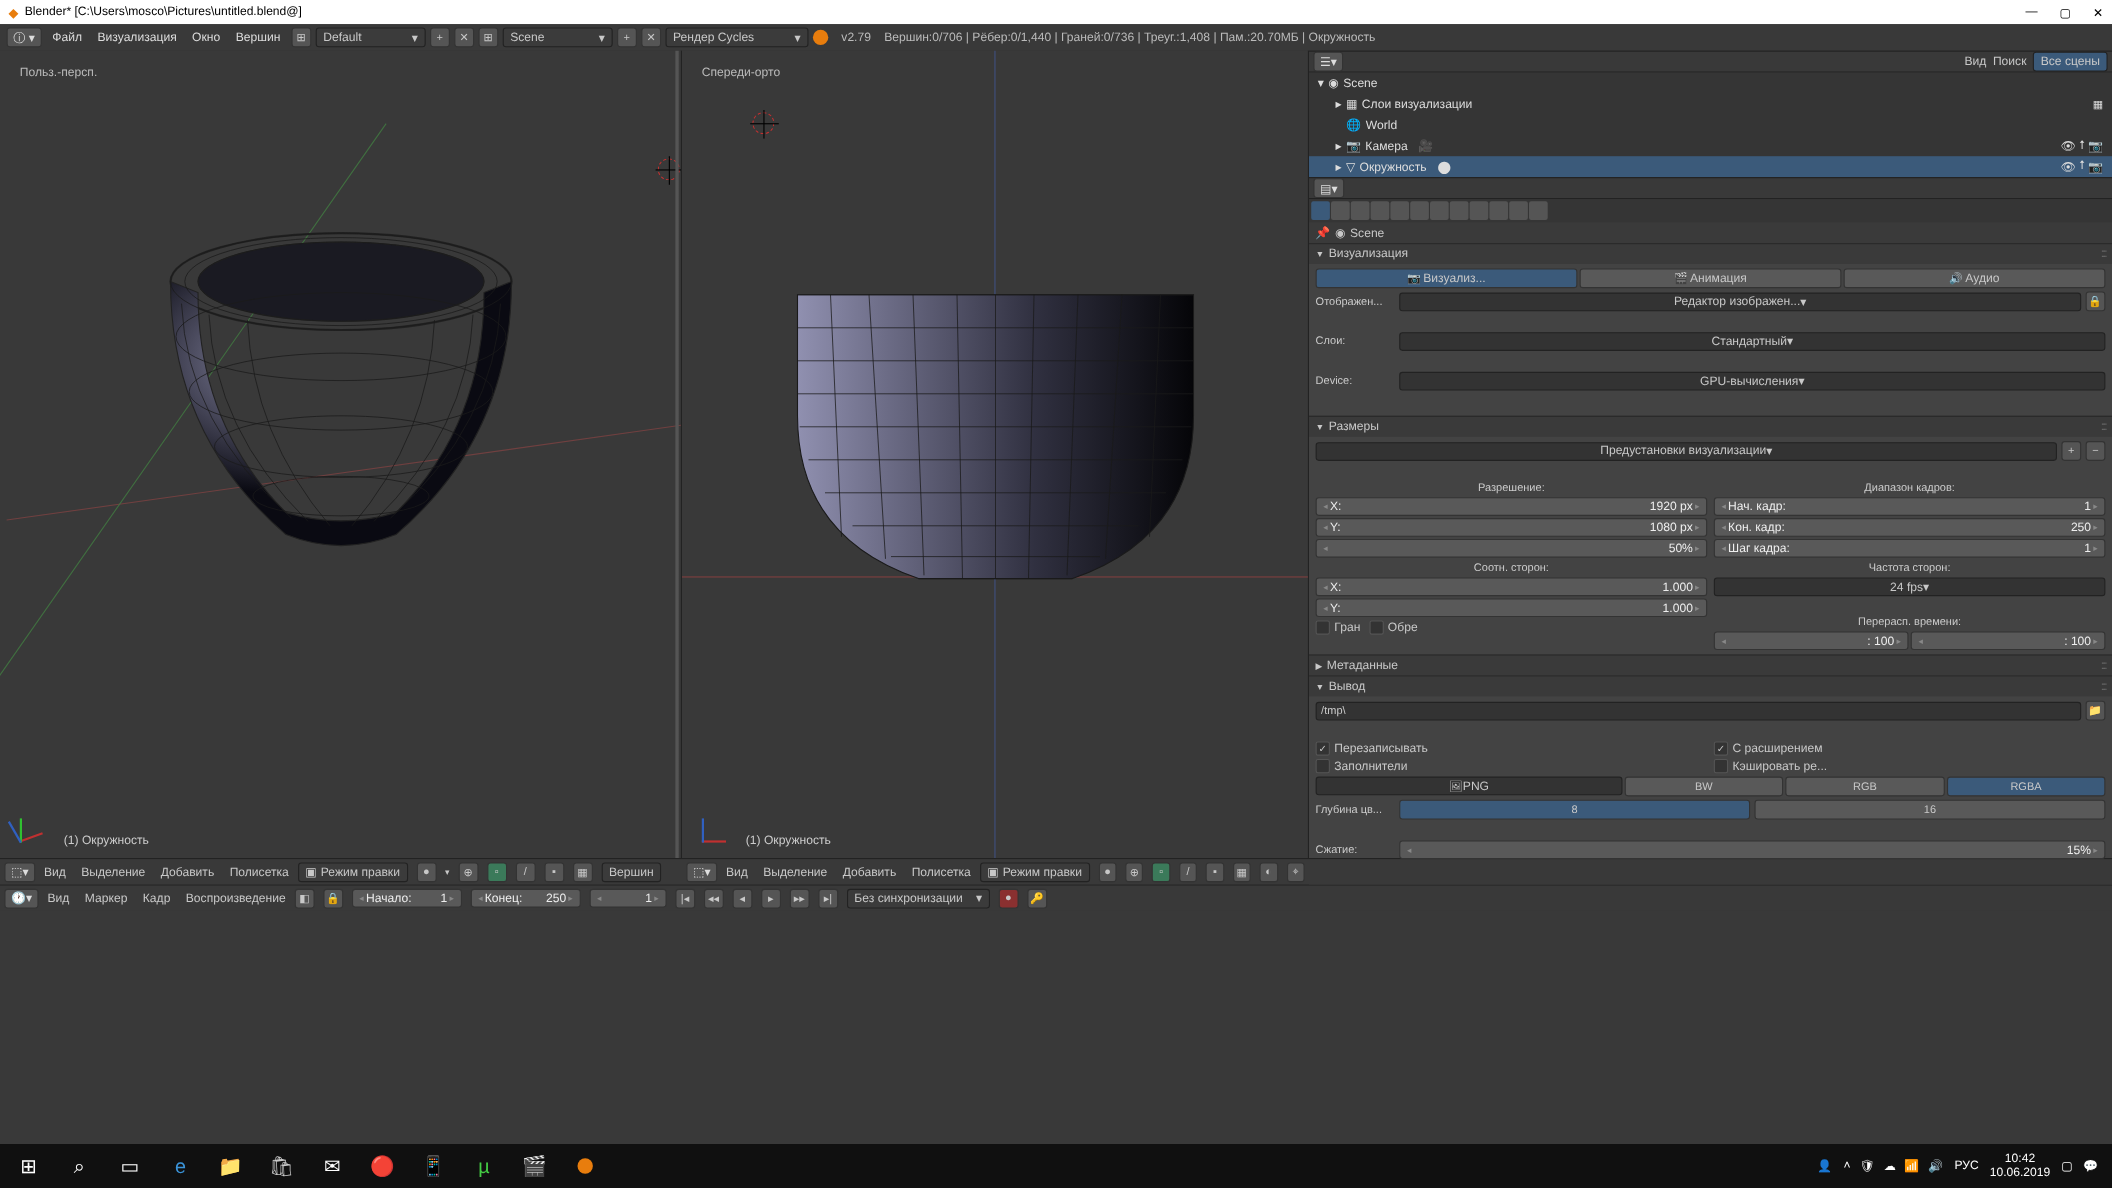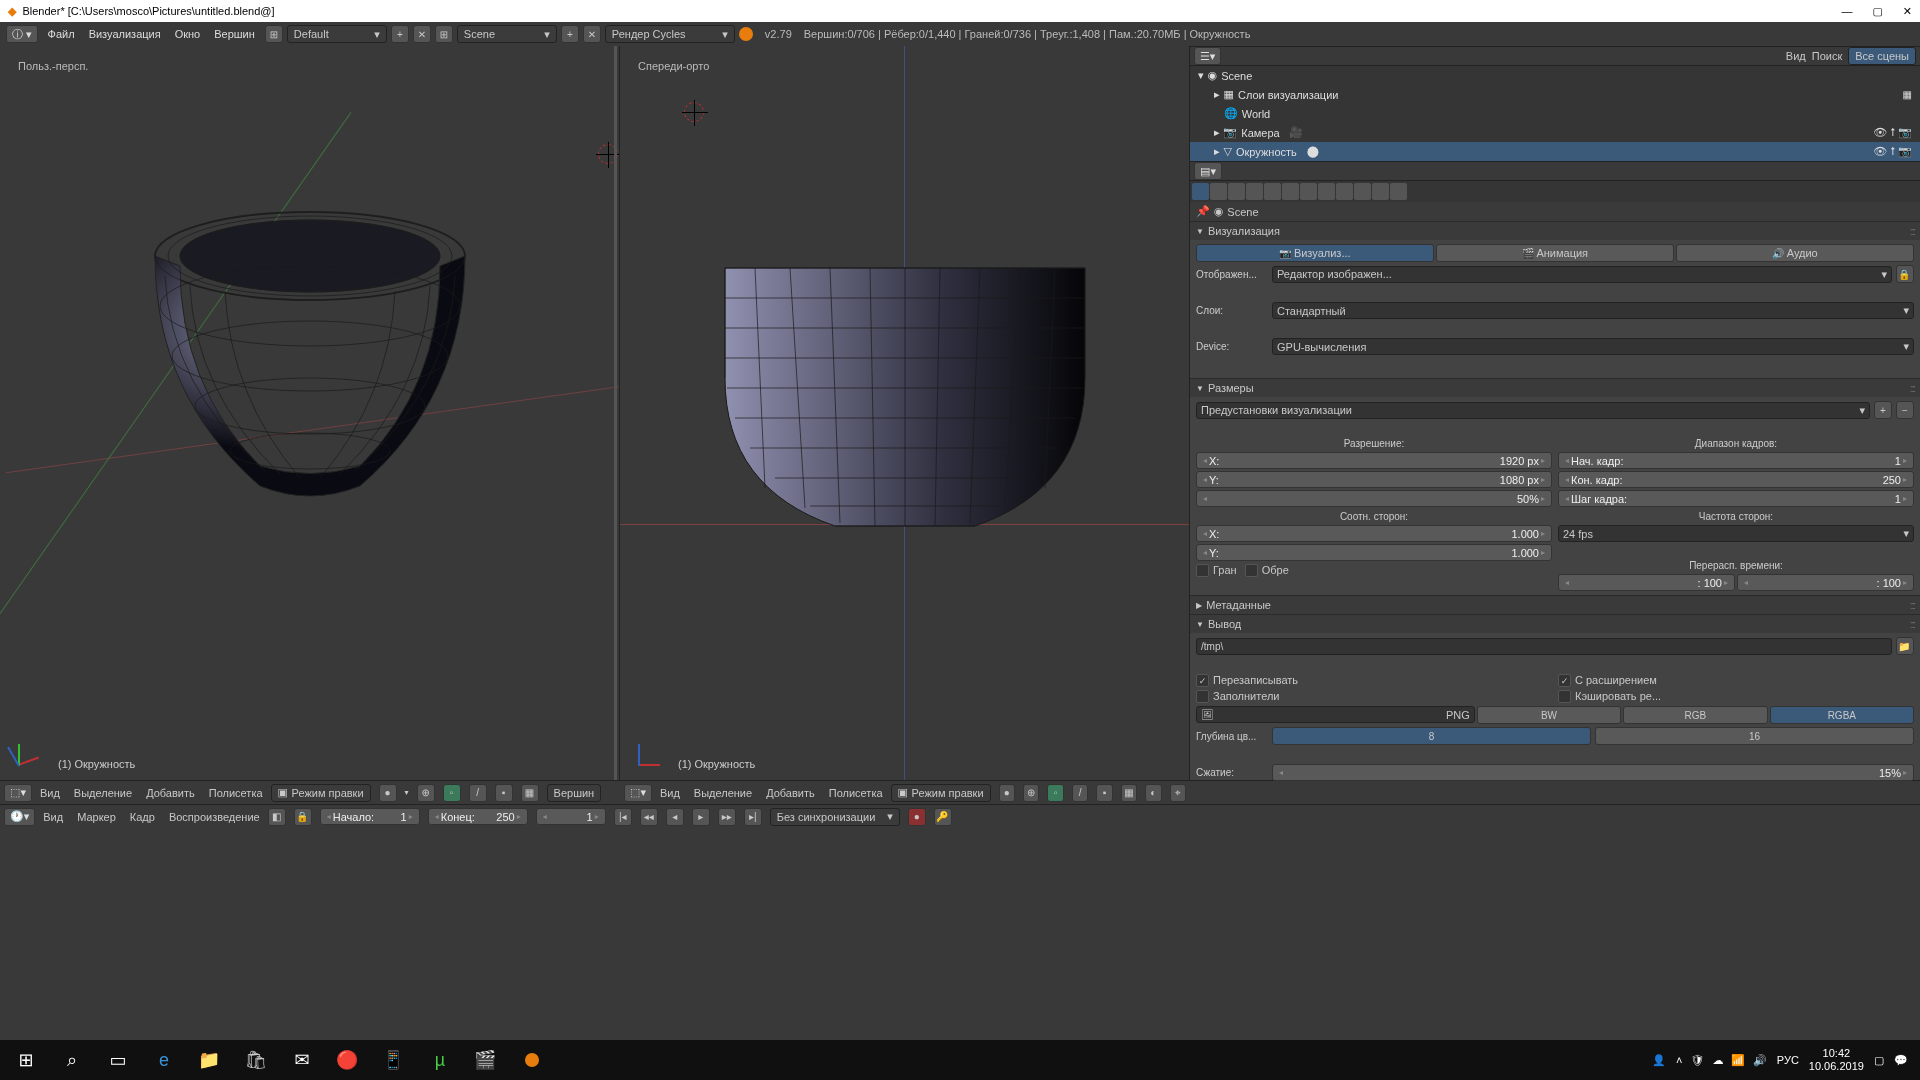--- a/index.html
+++ b/index.html
@@ -38,29 +38,29 @@
 .proptab.act{background:#3b5a7a}
 .panelhdr{background:#3a3a3a;padding:3px 6px;display:flex;align-items:center;gap:4px;border-top:1px solid #2a2a2a}
 .panelhdr .tri{font-size:8px}
 .panelhdr .grip{margin-left:auto;color:#666;letter-spacing:-2px}
 .panelbody{padding:4px 6px;background:#434343}
 .btnrow{display:flex;gap:2px;margin-bottom:3px}
 .pbtn{flex:1;background:#595959;border:1px solid #333;border-radius:3px;padding:2px 4px;text-align:center;font-size:10px;height:18px;display:flex;align-items:center;justify-content:center;gap:2px}
 .pbtn.act{background:#3b5a7a}
 .prow{display:flex;align-items:center;margin-bottom:19px;gap:4px}
 .plabel{width:72px;font-size:10px;color:#ccc}
-.pdrop{flex:1;background:#333;border:1px solid #222;border-radius:3px;padding:1px 4px;height:17px;display:flex;align-items:center;justify-content:space-between;font-size:10px}
+.pdrop{flex:1;background:#333;border:1px solid #222;border-radius:3px;padding:1px 4px;height:17px;display:flex;align-items:center;justify-content:center;font-size:10px}
 .numfield{background:#595959;border:1px solid #333;border-radius:3px;height:17px;display:flex;align-items:center;padding:0 4px;font-size:10px;position:relative}
 .numfield .nl{color:#eee}
 .numfield .nv{margin-left:auto;color:#eee}
 .numfield .arr{color:#888;font-size:8px;padding:0 2px}
 .twocol{display:flex;gap:6px}
 .twocol>div{flex:1}
 .colhdr{font-size:10px;color:#ccc;margin-bottom:3px;text-align:center}
-.chk{display:flex;align-items:flex-start;gap:4px;font-size:10px;margin-bottom:3px}
+.chk{display:flex;align-items:center;gap:4px;font-size:10px;margin-bottom:3px}
 .chkbox{width:13px;height:13px;background:#333;border:1px solid #555;border-radius:2px;display:flex;align-items:center;justify-content:center;font-size:9px}
 .txtinput{background:#333;border:1px solid #222;border-radius:3px;padding:2px 4px;color:#ccc;font-size:10px;flex:1;height:17px}
 .footer3d{height:24px;background:#393939;display:flex;align-items:center;padding:0 4px;gap:8px;border-top:1px solid #222}
 .footer3d .menus{display:flex;gap:14px}
 .iconbtn{width:18px;height:18px;background:#555;border-radius:3px;border:1px solid #333;display:flex;align-items:center;justify-content:center;font-size:10px}
 .timeline{height:24px;background:#393939;display:flex;align-items:center;padding:0 4px;gap:8px;border-top:1px solid #222}
 .taskbar{height:40px;background:#101010;display:flex;align-items:center;padding:0 4px;gap:2px;position:absolute;bottom:0;width:100%}
 .taskicon{width:44px;height:38px;display:flex;align-items:center;justify-content:center;font-size:18px}
 .tray{margin-left:auto;display:flex;align-items:center;gap:10px;color:#fff;font-size:11px;padding-right:8px}
 .trayicons{display:flex;gap:8px;font-size:12px}

